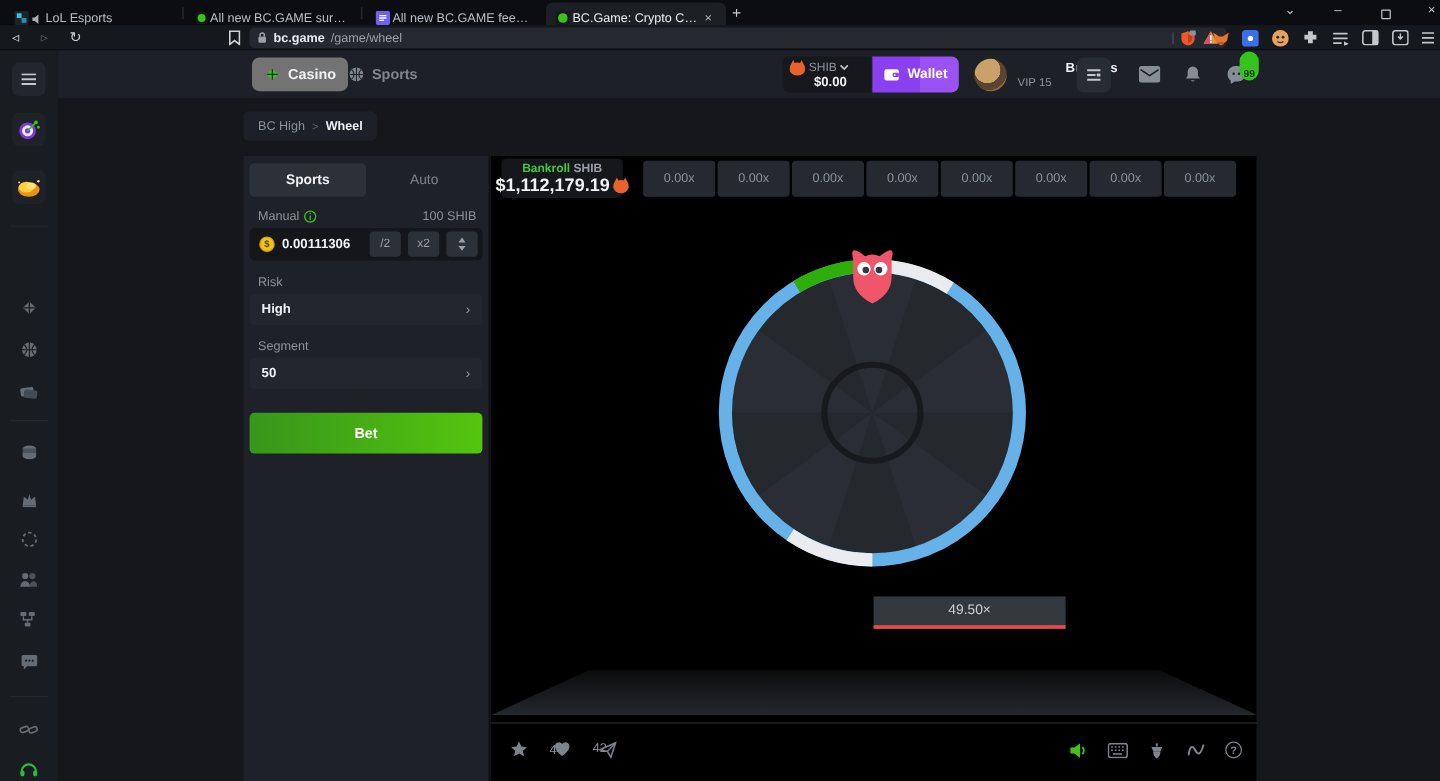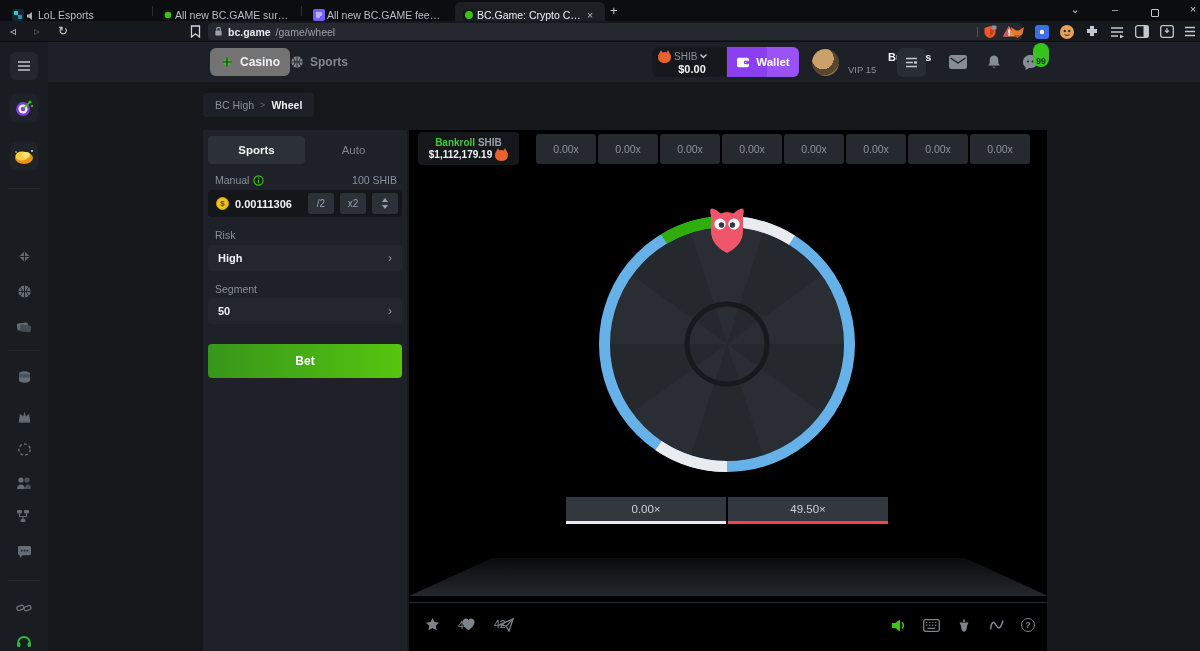--- a/index.html
+++ b/index.html
@@ -94,21 +94,21 @@
   .select .c { color:#8b929b; font-size:12px; }
   #bet-btn { left:5px; top:214px; width:194px; height:34px; border-radius:4px;
              background:linear-gradient(90deg,#37961b,#55c50e); color:#fff; font-size:12px; font-weight:bold;
              display:flex; align-items:center; justify-content:center; }
 
   
   #bankroll { left:9px; top:2px; width:101px; height:33px; background:#15171a; border-radius:4px;
               display:flex; flex-direction:column; align-items:center; justify-content:center; }
   #bankroll .l1 { font-size:10px; font-weight:bold; }
   #bankroll .l1 .g { color:#43c93f; } #bankroll .l1 .w { color:#9aa0a8; }
-  #bankroll .l2 { font-size:10px; font-weight:bold; color:#f0f2f4; display:flex; align-items:center; gap:3px; }
+  #bankroll .l2 { font-size:15px; font-weight:bold; color:#f0f2f4; display:flex; align-items:center; gap:3px; }
   .histbox { top:4px; width:60px; height:30px; background:#262a30; border-radius:3px; color:#8b929b;
              font-size:10.5px; display:flex; align-items:center; justify-content:center; }
   #wheel-svg { left:178px; top:74px; }
   .resbox { top:367px; width:160px; height:27px; background:#33383f; color:#ccd1d6; font-size:11.5px;
             display:flex; align-items:center; justify-content:center; }
   #res-left { left:157px; border-bottom:3px solid #e9ebee; }
   #res-right { left:319px; border-bottom:3px solid #f04848; }
   #floor { left:0px; top:428px; width:639px; height:38px;
            background:linear-gradient(to bottom,#20232850,#24272c); 
            clip-path:polygon(13% 0,87% 0,100% 100%,0 100%); }
@@ -487,21 +487,20 @@
       <path d="M140 262.5 A122.5 122.5 0 0 1 71.5 241.6" fill="none" stroke="#e9ebee" stroke-width="11" transform="scale(1,1)"></path>
       <g>
         <path d="M124 12 Q121 1 129 6 L134 9.5 Q140 6.5 146 9.5 L151 6 Q159 1 156 12 L156 27 Q156 41 140 49 Q124 41 124 27 Z" fill="#f0566a"></path>
         <circle cx="133" cy="20" r="5.6" fill="#fff"></circle>
         <circle cx="147" cy="20" r="5.6" fill="#fff"></circle>
         <circle cx="134.5" cy="21" r="2.7" fill="#33373d"></circle>
         <circle cx="145.5" cy="21" r="2.7" fill="#33373d"></circle>
       </g>
     </svg>
 
-    <div id="res-left" class="resbox abs">0.00×</div>
     <div id="res-right" class="resbox abs">49.50×</div>
 
     <div id="gdivider" class="abs"></div>
 
     <div class="gstat abs" style="left:16px;">
       <svg width="15" height="15" viewBox="0 0 16 16">
           <path d="M8 1l2.1 4.4 4.9.6-3.6 3.3 1 4.8L8 11.7 3.6 14.1l1-4.8L1 6l4.9-.6z" fill="#7d848c"></path>
         </svg>
       <span>44</span>
     </div>

